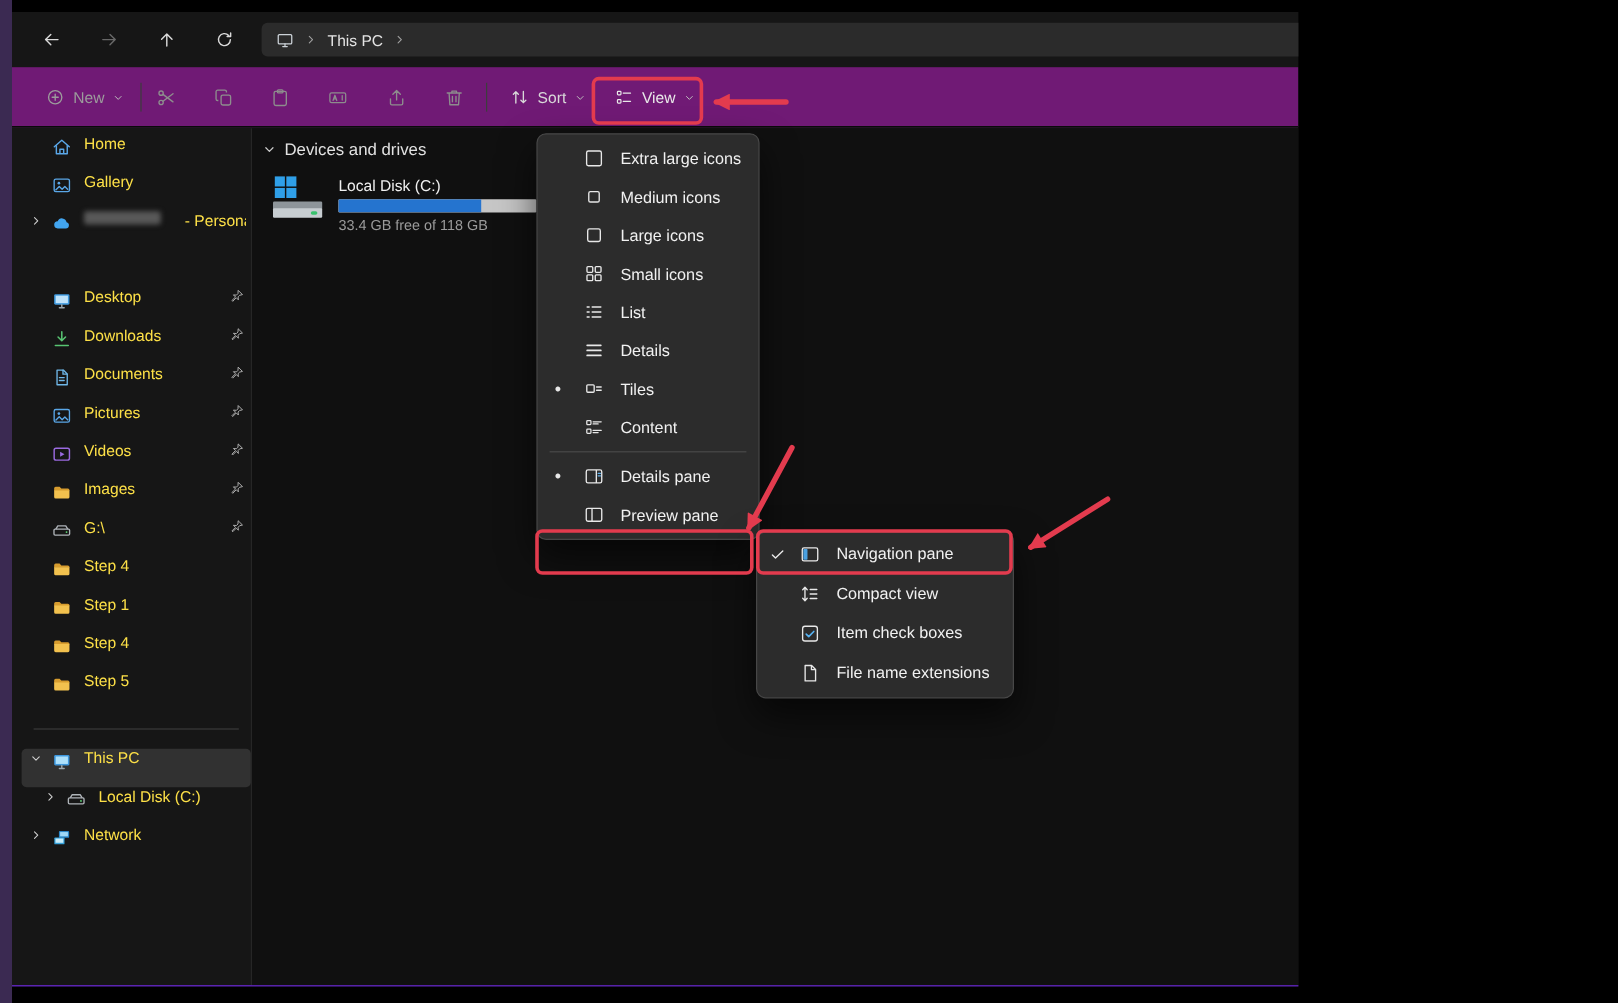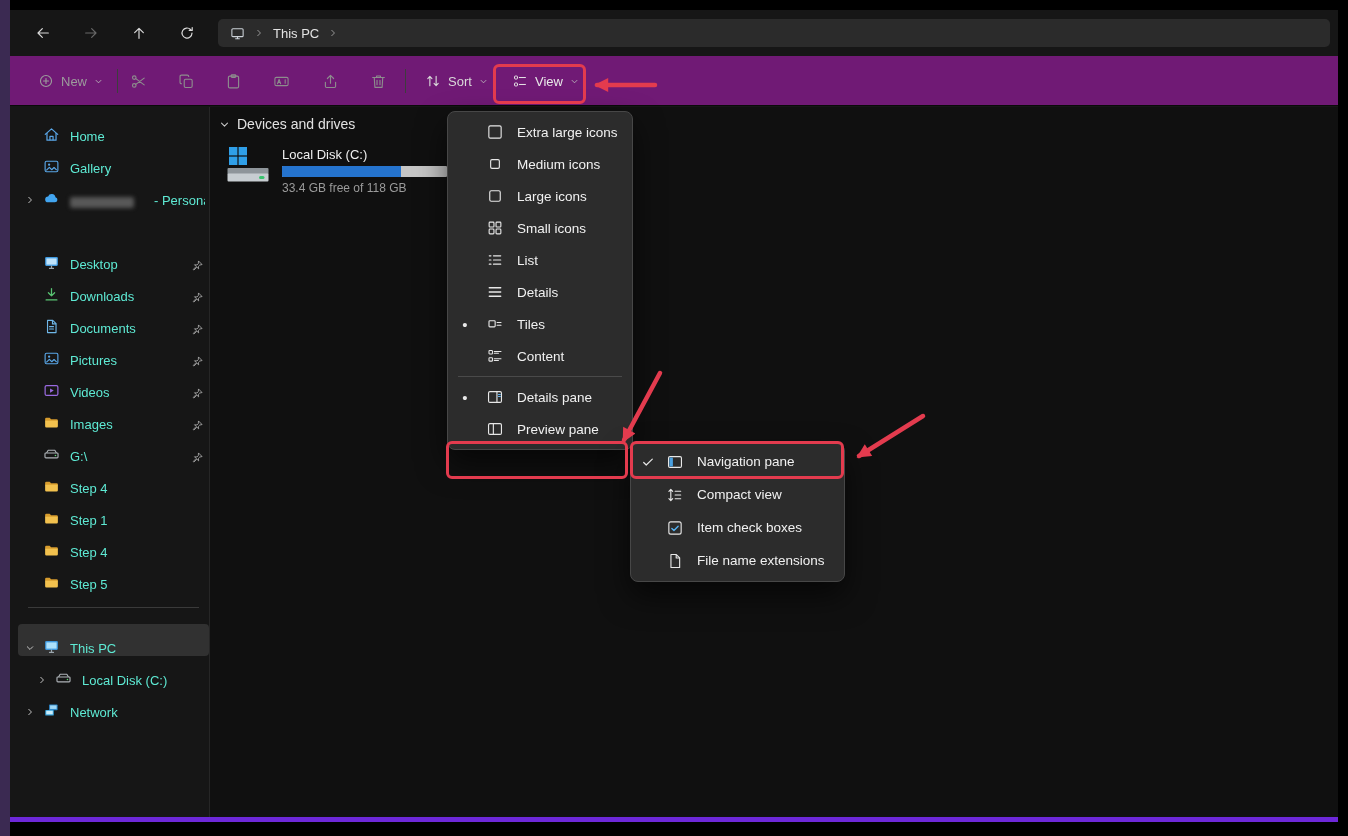--- a/index.html
+++ b/index.html
@@ -1,20 +1,20 @@
 <!DOCTYPE html>
 <html><head>
 <meta charset="utf-8">
 <style>
   *{box-sizing:border-box;margin:0;padding:0}
   body{width:1348px;height:836px;background:#000;position:relative;overflow:hidden;
        font-family:"Liberation Sans","DejaVu Sans",sans-serif;color:#e8e8e8}
   .strip{position:absolute;left:0;top:0;width:10px;height:100%;background:#3b2a52}
-  .window{position:absolute;left:10px;top:10px;width:1328px;height:812px;background:#161616;
-          border-bottom:5px solid #6d28d9;overflow:hidden}
+  .window{position:absolute;left:10px;top:10px;width:1072px;height:812px;background:#161616;
+          border-bottom:1px solid #6d28d9;overflow:hidden}
 
   
   .nav-btn{position:absolute;top:7px;width:34px;height:32px;border-radius:5px;display:flex;
            align-items:center;justify-content:center;color:#d9d9d9}
   .nav-btn svg{width:16px;height:16px;display:block}
   .nav-btn.dis{color:#686868}
   .addressbar{position:absolute;left:208px;top:9px;width:1112px;height:28px;background:#2b2b2b;
               border-radius:5px;display:flex;align-items:center;gap:9px;padding:0 12px;
               font-size:13px;color:#e3e3e3}
   .ab-ic svg{width:15px;height:15px;display:block;color:#ccd2d8}
@@ -32,21 +32,21 @@
   .toolbtn svg{width:17px;height:17px;display:block}
   .sortbtn{position:absolute;left:403px;top:8px;height:34px;display:flex;align-items:center;gap:7px;
            padding:0 12px;color:#d9d9d9;font-size:13px;border-radius:5px}
   .viewbtn{position:absolute;left:490px;top:9px;height:32px;display:flex;align-items:center;gap:7px;
            padding:0 12px;color:#e8e8e8;font-size:13px;border-radius:5px}
   .bicon svg{width:16px;height:16px;display:block}
   .cd svg{width:9px;height:9px;display:block;color:#bdbdbd}
 
   
   .sidebar{position:absolute;left:8px;top:102px;width:191px;font-size:13px}
-  .sb-row{height:32px;display:flex;align-items:flex-end;padding:0 4px;border-radius:4px;color:#5eead4}
+  .sb-row{height:32px;display:flex;align-items:flex-start;padding:0 4px;border-radius:4px;color:#fde047}
   .sb-row .exp{width:16px;height:16px;display:flex;align-items:center;justify-content:center;
                color:#cfcfcf;flex:none}
   .exp svg{width:10px;height:10px;display:block}
   .sb-row .ic{width:20px;height:20px;margin-left:3px;display:flex;align-items:center;
               justify-content:center;flex:none}
   .ic svg{width:17px;height:17px;display:block}
   .sb-row .lbl{margin-left:9px;flex:1;white-space:nowrap;overflow:hidden}
   .sb-row .pin{width:16px;color:#bdbdbd;flex:none;display:flex;justify-content:center}
   .pin svg{width:13px;height:13px;display:block}
   .sb-row.selected{background:#313131}

